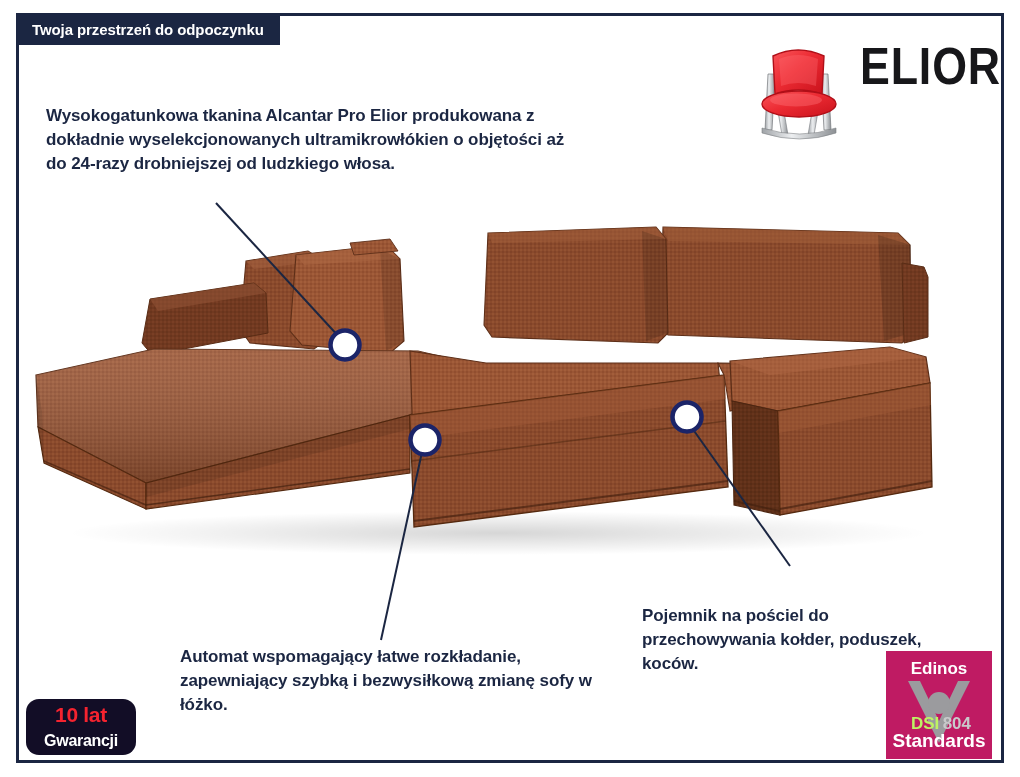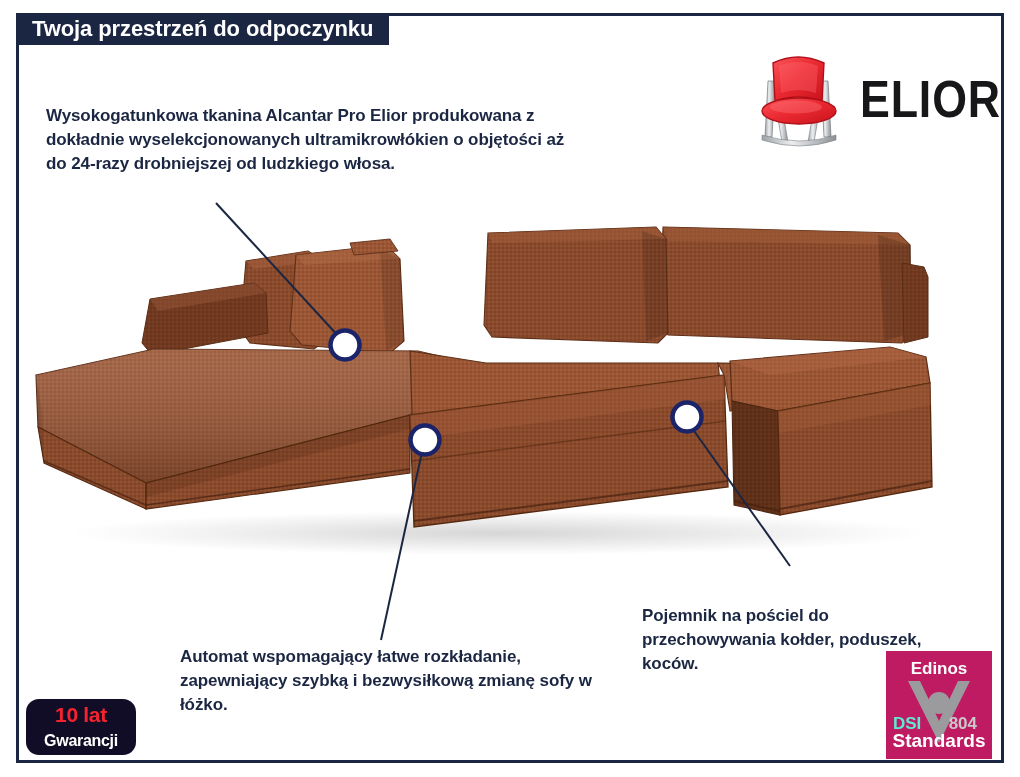--- a/index.html
+++ b/index.html
@@ -30,32 +30,32 @@
     position: absolute;
     left: 16px; top: 13px;
     height: 32px;
     padding: 0 16px 0 16px;
     background: #1b2642;
     display: flex; align-items: center;
     z-index: 9;
   }
   #header-banner .t {
     color: #ffffff;
-    font-size: 22px;
+    font-size: 15px;
     font-weight: bold;
     letter-spacing: -0.1px;
     white-space: nowrap;
   }
 
   
   #logo {
     position: absolute;
-    left: 752px; top: 46px;
+    left: 752px; top: 40px;
     width: 240px; height: 106px;
-    display: flex; align-items: center; gap: 12px;
+    display: flex; gap: 12px;
     z-index: 6;
   }
   #logo .chair { width: 96px; height: 104px; flex: 0 0 96px; }
   #logo .wordmark {
     font-size: 52px;
     font-weight: bold;
     color: #17171a;
     letter-spacing: 1px;
     line-height: 1;
     transform: scaleX(0.86);
@@ -128,22 +128,22 @@
   }
   #badge-edinos svg { position: absolute; left: 0; top: 0; }
   #badge-edinos .lbl {
     position: absolute;
     color: #ffffff;
     font-weight: bold;
     line-height: 1;
     white-space: nowrap;
   }
   #badge-edinos .e-name { left: 0; right: 0; top: 9px; text-align: center; font-size: 17px; }
-  #badge-edinos .e-dsi  { left: 7px;  top: 64px; font-size: 17px; color: #5eead4; }
-  #badge-edinos .e-num  { right: 15px; top: 64px; font-size: 17px; color: #c9c9cb; }
+  #badge-edinos .e-dsi  { left: 25px;  top: 64px; font-size: 17px; color: #bef264; }
+  #badge-edinos .e-num  { right: 21px; top: 64px; font-size: 17px; color: #c9c9cb; }
   #badge-edinos .e-std  { left: 0; right: 0; bottom: 9px; text-align: center; font-size: 19px; }
 </style>
 </head>
 <body>
 
 <div id="stage">
 
   <div id="sofa-wrap">
     <svg viewBox="0 0 975 345" preserveAspectRatio="none">
       <defs>

